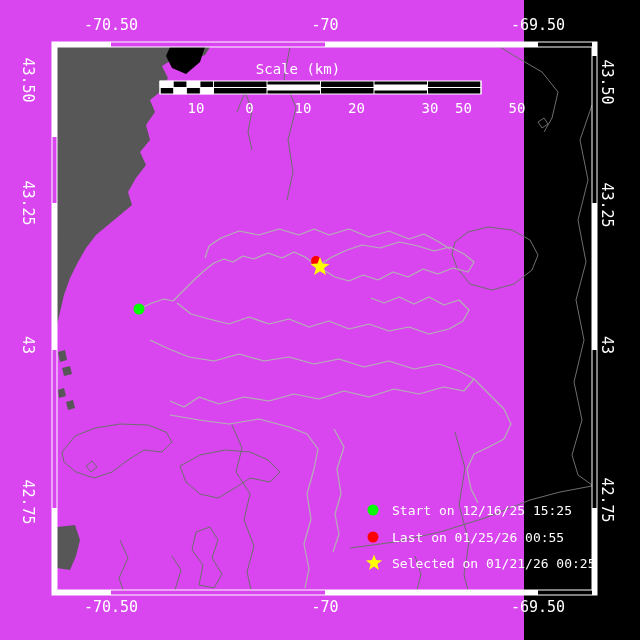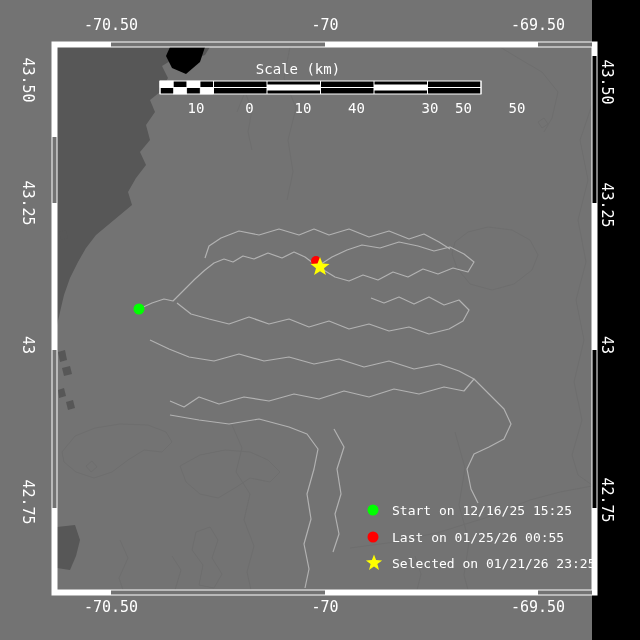--- a/index.html
+++ b/index.html
@@ -1,16 +1,16 @@
 <!DOCTYPE html>
 <html><head>
 <meta charset="utf-8">
 <style>
   html,body{margin:0;padding:0;background:#000;width:640px;height:640px;overflow:hidden;}
-  .fig{position:relative;width:592px;height:640px;background:#737373;
+  .fig{position:relative;width:524px;height:640px;background:#d946ef;
        font-family:"DejaVu Sans Mono","Liberation Mono",monospace;color:#fff;}
   svg{position:absolute;left:0;top:0;}
   .axlbl{position:absolute;white-space:nowrap;font-size:15px;color:#fff;
          transform:translate(-50%,-50%);}
   .axlbl.rot{transform:translate(-50%,-50%) rotate(90deg);}
   .sbttl{position:absolute;white-space:nowrap;font-size:14px;color:#fff;
          transform:translate(-50%,-50%);}
   .sbnum{position:absolute;white-space:nowrap;font-size:14px;color:#fff;
          transform:translate(-50%,-50%);margin-left:36px;}
   .legrow{position:absolute;height:18px;display:flex;align-items:center;}
@@ -120,29 +120,29 @@
       <div class="axlbl rot" style="left: 28px; top: 345px;">43</div>
       <div class="axlbl rot" style="left: 28px; top: 502px;">42.75</div>
       <div class="axlbl rot" style="left: 607px; top: 82px;">43.50</div>
       <div class="axlbl rot" style="left: 607px; top: 205px;">43.25</div>
       <div class="axlbl rot" style="left: 607px; top: 345px;">43</div>
       <div class="axlbl rot" style="left: 607px; top: 500px;">42.75</div>
       <div class="sbttl" style="left: 298px; top: 69px;">Scale (km)</div>
       <div class="sbnum" style="left: 160px; top: 108px;">10</div>
       <div class="sbnum" style="left: 213.5px; top: 108px;">0</div>
       <div class="sbnum" style="left: 267px; top: 108px;">10</div>
-      <div class="sbnum" style="left: 320.5px; top: 108px;">40</div>
+      <div class="sbnum" style="left: 320.5px; top: 108px;">20</div>
       <div class="sbnum" style="left: 394px; top: 108px;">30</div>
       <div class="sbnum" style="left: 427.5px; top: 108px;">50</div>
       <div class="sbnum" style="left: 481px; top: 108px;">50</div>
     </div>
   <div id="legend">
       <div class="legrow" style="left: 392px; top: 501px;">
         <div class="legtxt">Start on 12/16/25 15:25</div>
       </div>
       <div class="legrow" style="left: 392px; top: 528px;">
         <div class="legtxt">Last on 01/25/26 00:55</div>
       </div>
       <div class="legrow" style="left: 392px; top: 554px;">
-        <div class="legtxt">Selected on 01/21/26 23:25</div>
+        <div class="legtxt">Selected on 01/21/26 00:25</div>
       </div>
     </div>
 </div>
 
 </body></html>

